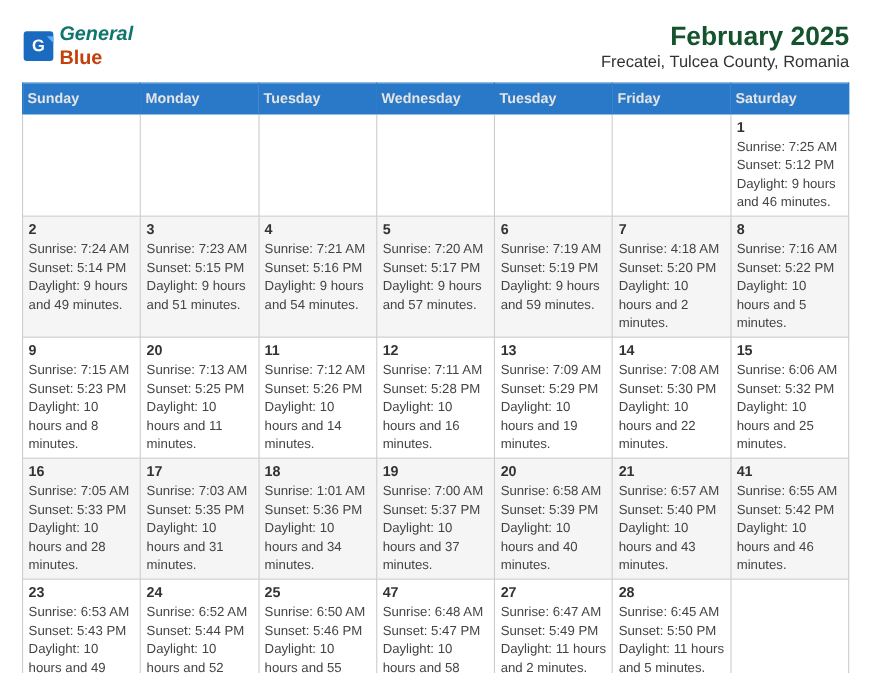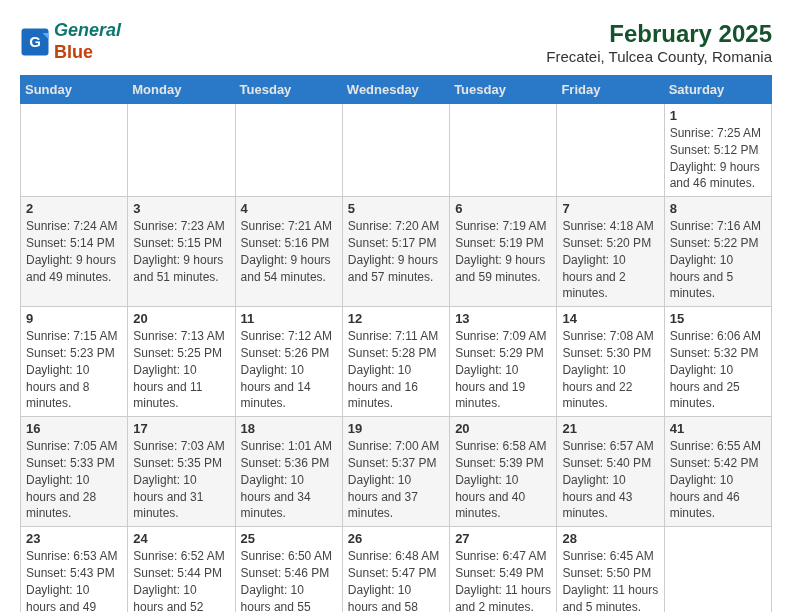--- a/index.html
+++ b/index.html
@@ -278,21 +278,21 @@
 Sunset: 5:44 PM
 Daylight: 10 hours and 52 minutes.</div>
         </td>
         <td>
           <span class="day-number">25</span>
           <div class="day-info">Sunrise: 6:50 AM
 Sunset: 5:46 PM
 Daylight: 10 hours and 55 minutes.</div>
         </td>
         <td>
-          <span class="day-number">26</span>
+          <span class="day-number">47</span>
           <div class="day-info">Sunrise: 6:48 AM
 Sunset: 5:47 PM
 Daylight: 10 hours and 58 minutes.</div>
         </td>
         <td>
           <span class="day-number">27</span>
           <div class="day-info">Sunrise: 6:47 AM
 Sunset: 5:49 PM
 Daylight: 11 hours and 2 minutes.</div>
         </td>

